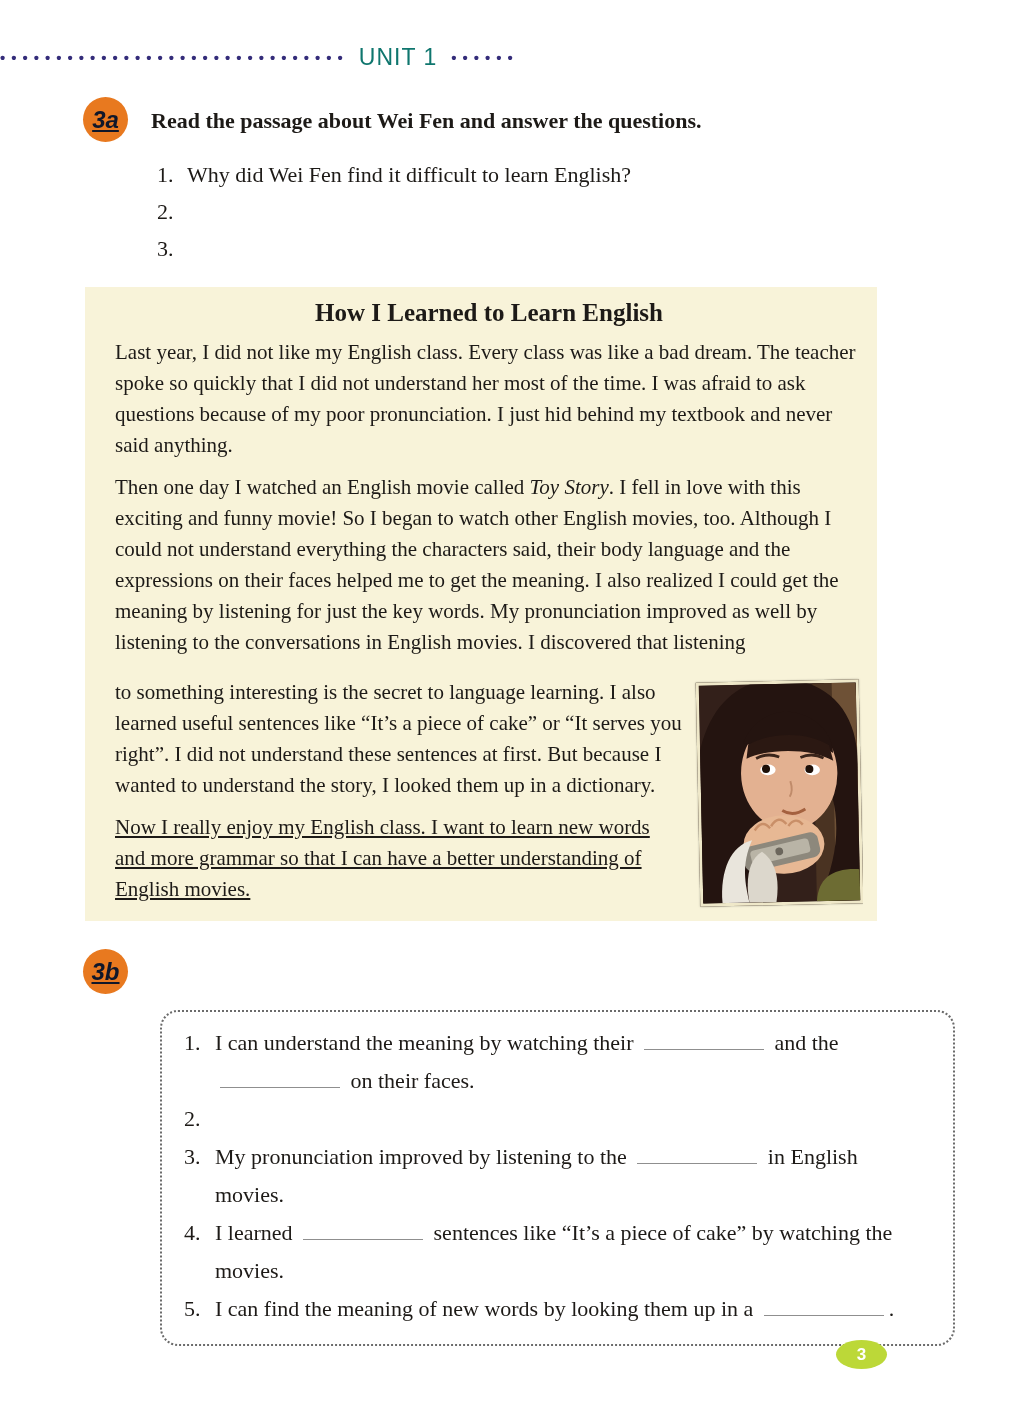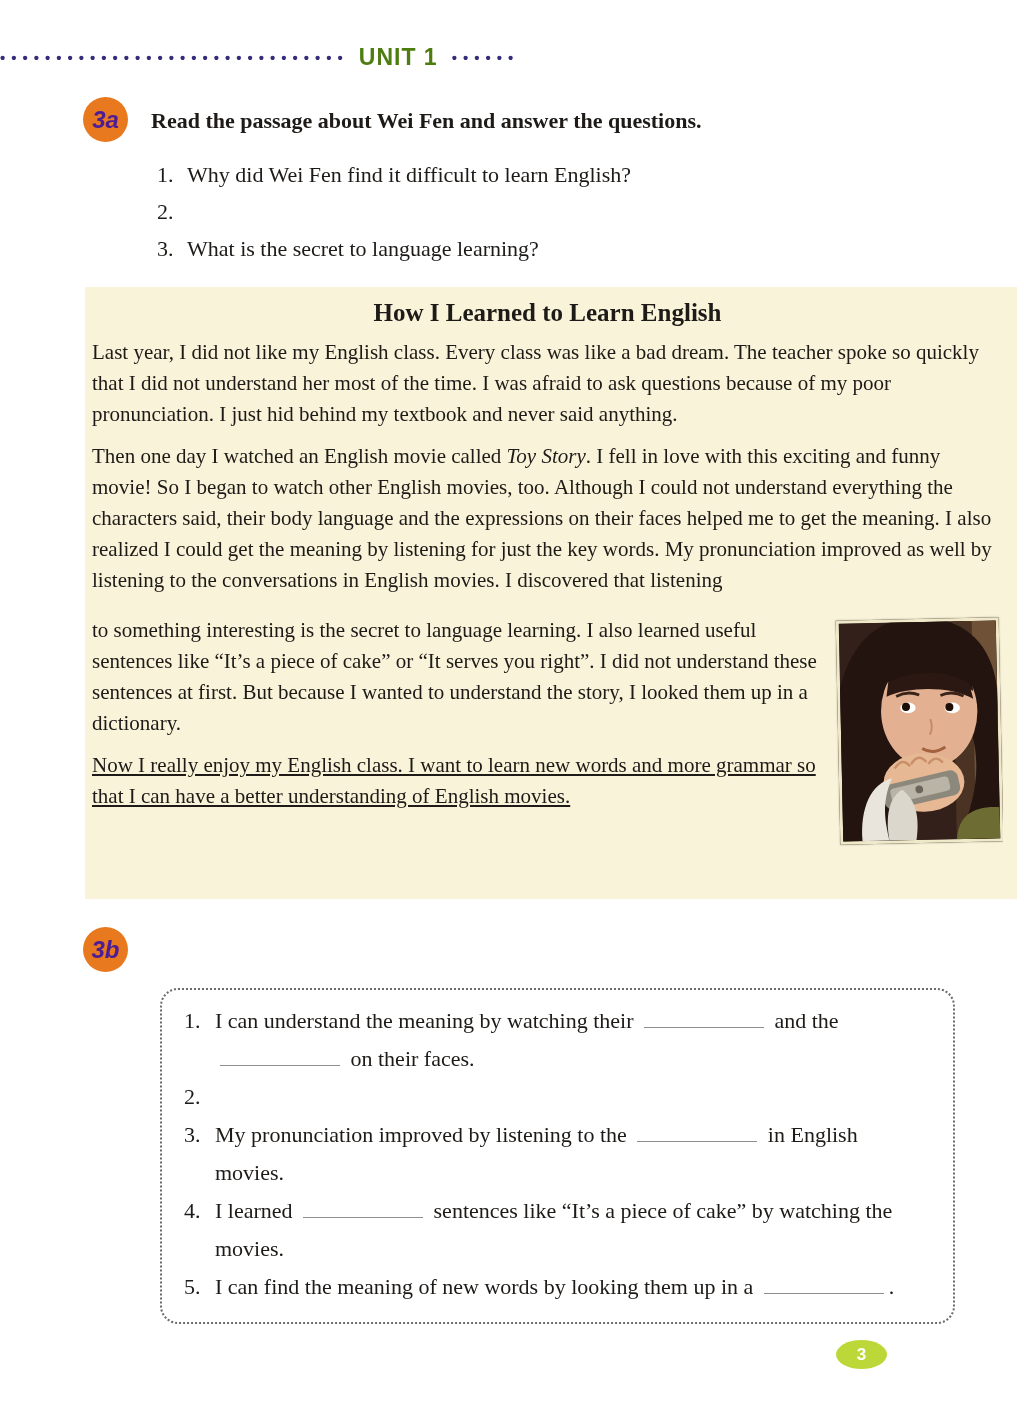--- a/index.html
+++ b/index.html
@@ -24,52 +24,53 @@
     letter-spacing: 6px; line-height: 1;
     overflow: hidden;
   }
   .header-title {
     font-family: "Liberation Sans", sans-serif;
     color: #4c3f92; font-size: 22px; font-weight: 600;
     margin: 0 6px 0 4px;
   }
   .unit-label {
     font-family: "Liberation Sans", sans-serif;
-    color: #4d7c0f; font-size: 23px; font-weight: bold;
+    color: #0f766e; font-size: 23px; font-weight: normal;
     letter-spacing: 1px; margin: 0 14px 0 10px;
   }
 
   
   .section-row { display: flex; align-items: flex-start; margin-left: 83px; }
   .badge {
     flex: 0 0 auto;
     width: 45px; height: 45px; border-radius: 50%;
     background: #e8791f;
-    color: #4c1d95; font-family: "Liberation Sans", sans-serif;
+    color: #0f172a; font-family: "Liberation Sans", sans-serif;
     font-weight: bold; font-style: italic; font-size: 24px;
     display: flex; align-items: center; justify-content: center;
     margin-top: 2px;
+    text-decoration: underline;
   }
   .instruction {
     font-weight: bold; font-size: 22px; line-height: 31px;
     margin-left: 23px; padding-top: 10px;
     max-width: 770px;
   }
 
   
   .questions { margin: 14px 0 0 157px; }
   .question { display: flex; font-size: 22px; line-height: 37px; }
   .q-num { width: 30px; flex: 0 0 auto; }
 
   
   .passage-box {
     margin: 20px 0 0 85px;
-    width: 932px; min-height: 612px;
+    width: 792px; min-height: 612px;
     background: #f8f3d9;
-    padding: 10px 14px 12px 7px;
+    padding: 10px 14px 12px 30px;
   }
   .passage-title {
     text-align: center; font-weight: bold; font-size: 25px;
     margin: 2px 0 10px 0;
   }
   .passage-box p { font-size: 21px; line-height: 31px; }
   .para { margin-bottom: 11px; }
   .para2a { margin-bottom: 0; }
   .wrap-zone { overflow: hidden; margin-top: 19px; }
   .photo-frame {
@@ -130,21 +131,20 @@
 <div class="questions">
   <div class="question">
     <span class="q-num">1.</span>
     <span>Why did Wei Fen find it difficult to learn English?</span>
   </div>
   <div class="question">
     <span class="q-num">2.</span>
   </div>
   <div class="question">
     <span class="q-num">3.</span>
-    <span>What is the secret to language learning?</span>
   </div>
 </div>
 
 <div class="passage-box">
   <div class="passage-title">How I Learned to Learn English</div>
 
   <p class="para">Last year, I did not like my English class. Every class was like a bad dream. The teacher spoke so quickly that I did not understand her most of the time. I was afraid to ask questions because of my poor pronunciation. I just hid behind my textbook and never said anything.</p>
 
   <p class="para para2a"><span>Then one day I watched an English movie called </span><em>Toy Story</em><span>. I fell in love with this exciting and funny movie! So I began to watch other English movies, too. Although I could not understand everything the characters said, their body language and the expressions on their faces helped me to get the meaning. I also realized I could get the meaning by listening for just the key words. My pronunciation improved as well by listening to the conversations in English movies. I discovered that listening</span></p>
 

